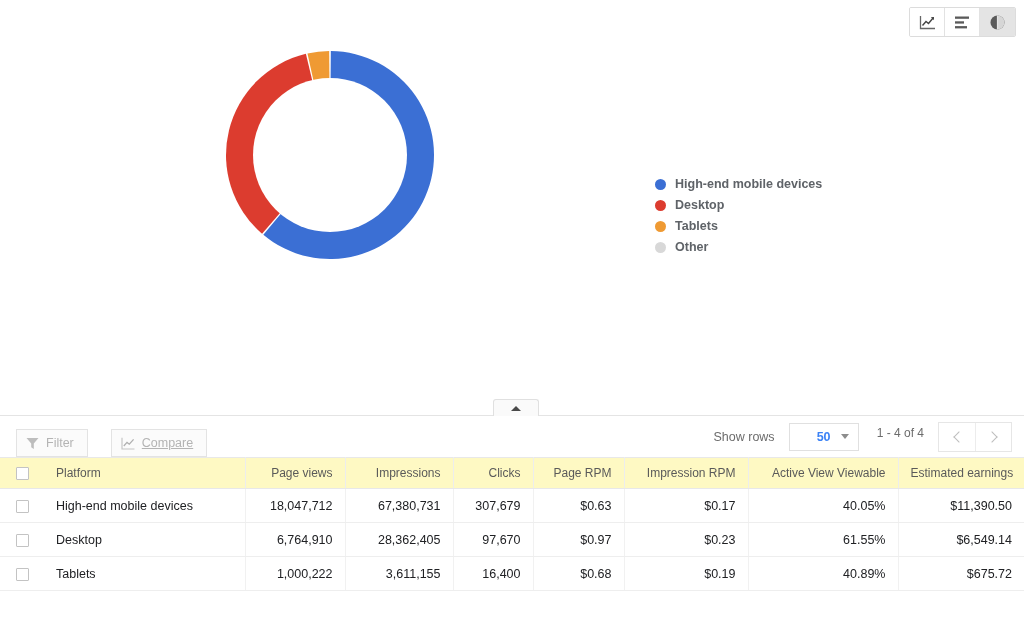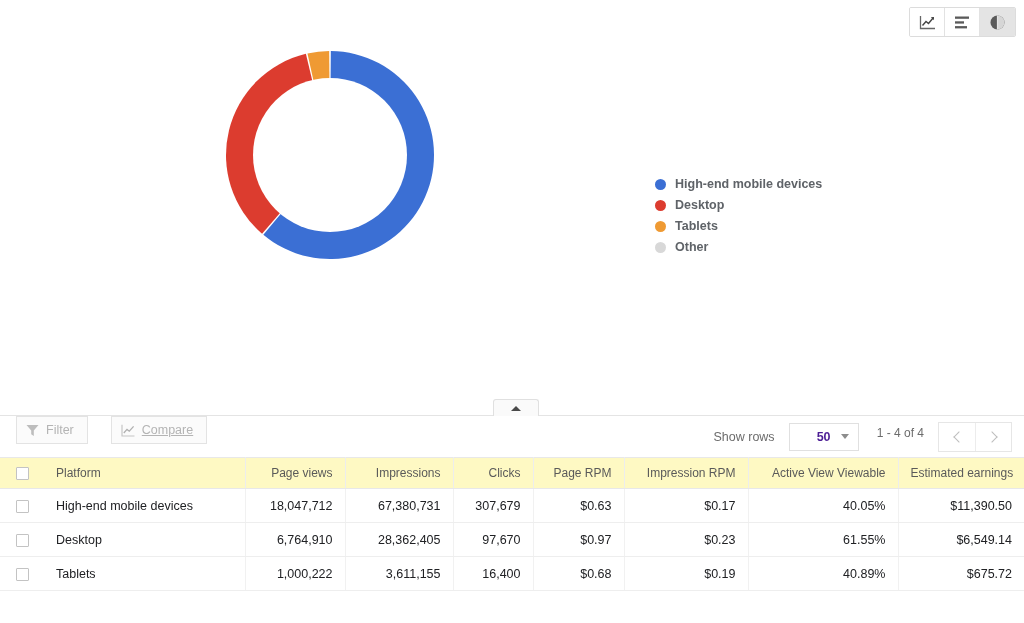--- a/index.html
+++ b/index.html
@@ -129,21 +129,21 @@
     top: 415px;
     width: 1024px;
     height: 208px;
     background: #fff;
     border-top: 1px solid #e4e4e4;
   }
   .toolbar {
     position: relative;
     height: 41px;
     display: flex;
-    align-items: flex-start;
+    align-items: flex-end;
     padding: 0 14px 0 16px;
   }
   .tb-left { display: flex; align-items: center; }
   .tb-btn {
     height: 28px;
     display: flex;
     align-items: center;
     padding: 0 13px 0 9px;
     border: 1px solid #e3e3e3;
     background: #fbfbfb;
@@ -173,21 +173,21 @@
     border: 1px solid #e0e0e0;
     background: #fff;
     display: flex;
     align-items: center;
     justify-content: center;
     position: relative;
     cursor: pointer;
   }
   .rows-select .val {
     font-size: 12.5px;
-    color: #4c1d95;
+    color: #3b82f6;
     font-weight: bold;
   }
   .rows-select .arr {
     position: absolute;
     right: 9px;
     width: 0; height: 0;
     border-left: 4.5px solid transparent;
     border-right: 4.5px solid transparent;
     border-top: 5px solid #8d8d8d;
   }

